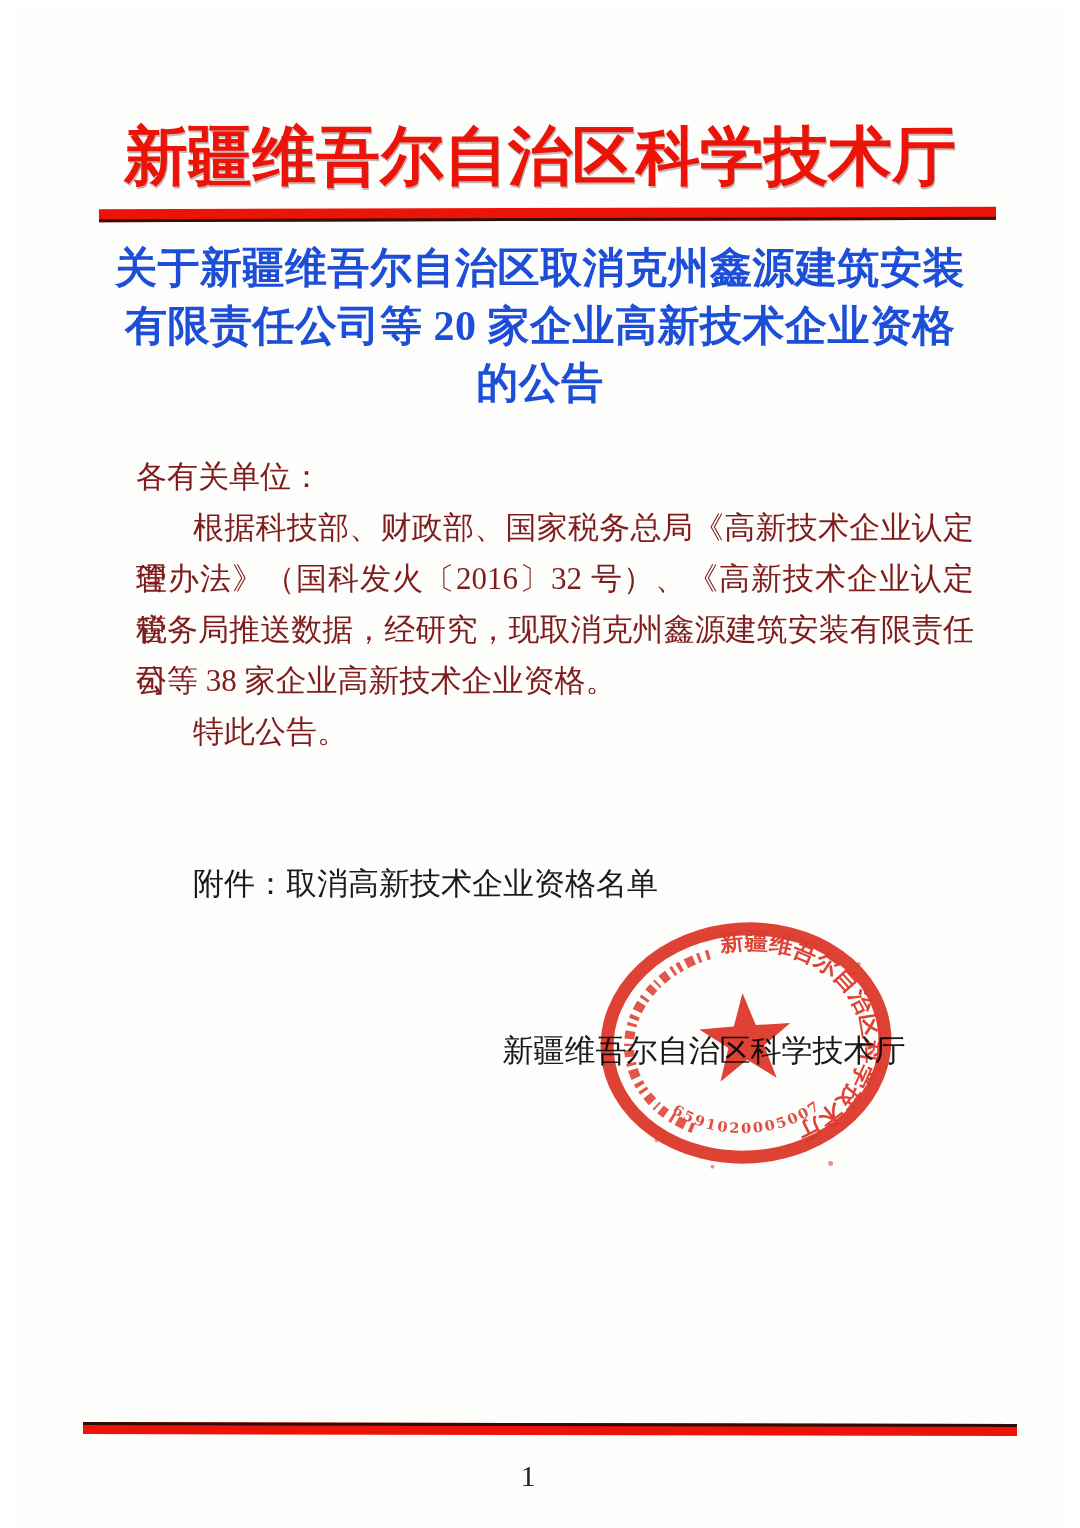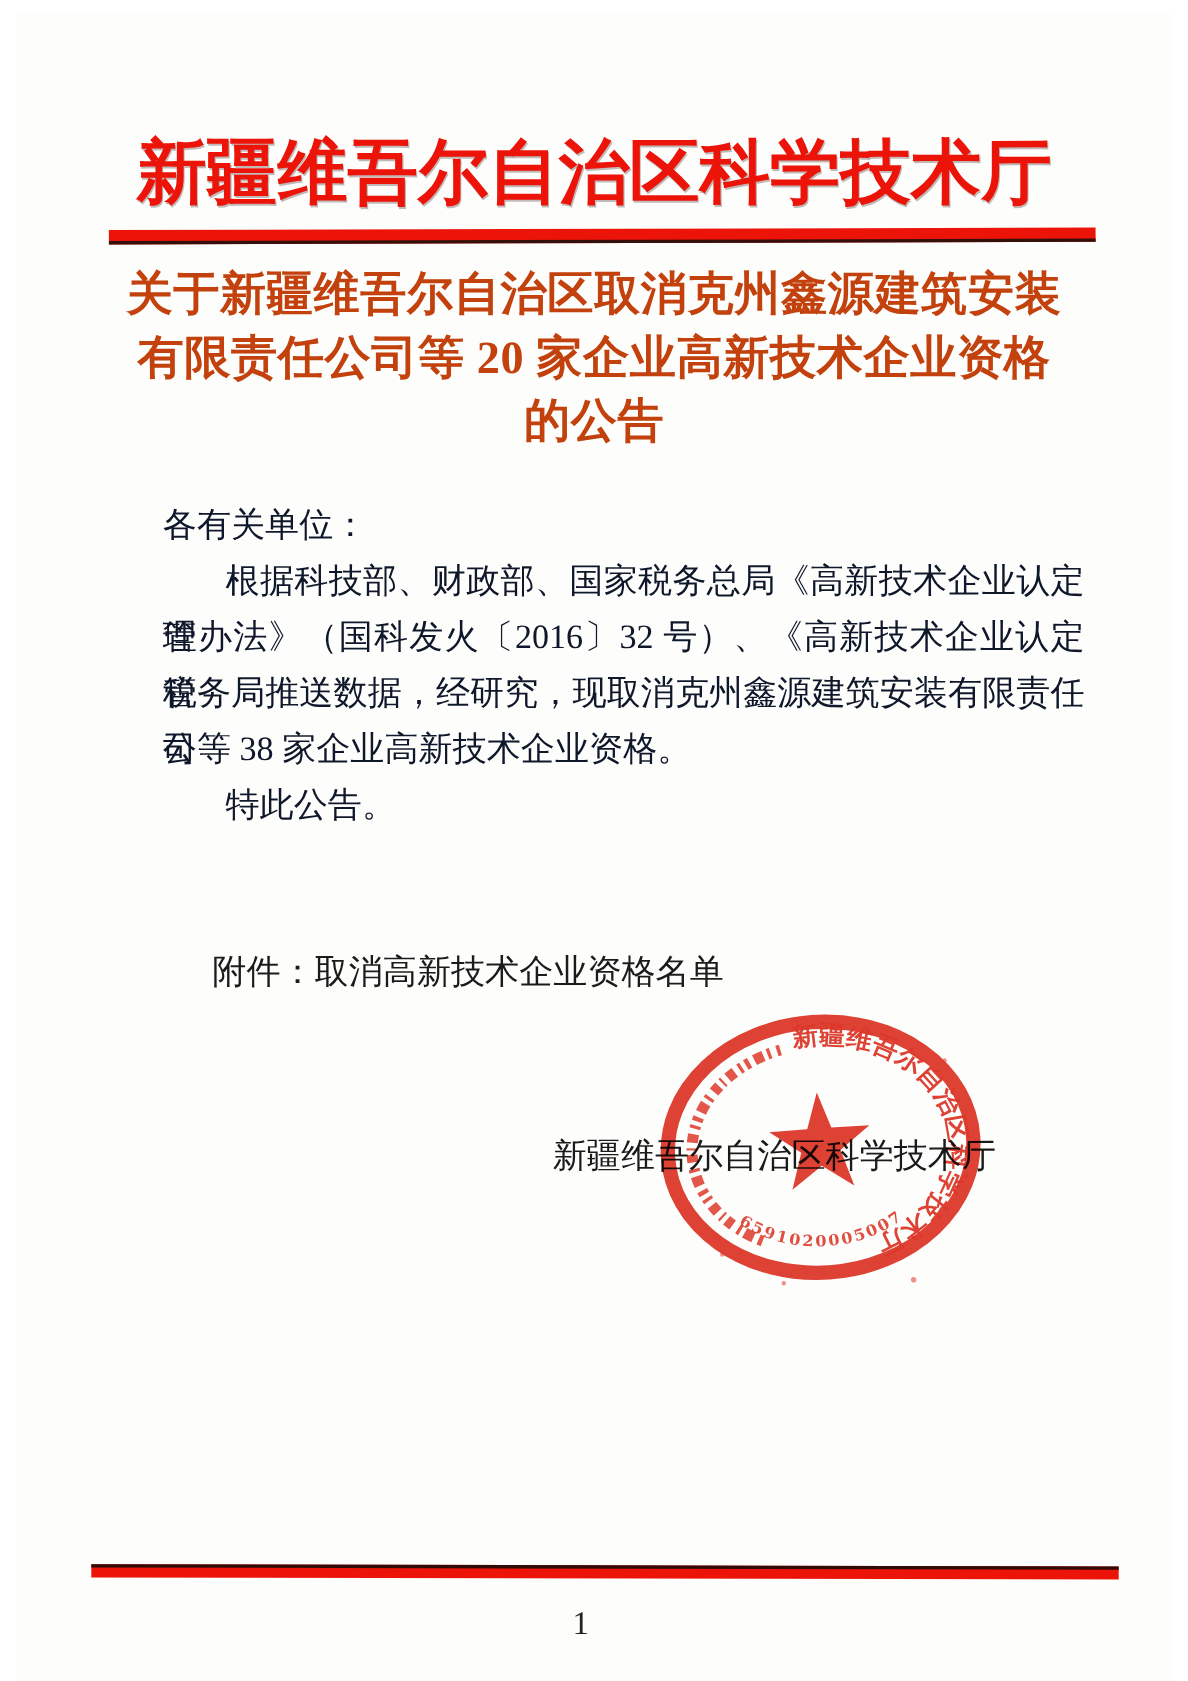--- a/index.html
+++ b/index.html
@@ -39,32 +39,32 @@
     transform: rotate(-0.15deg);
   }
 
   
   .doc-title {
     position: absolute;
     top: 229px; left: 0; right: 0;
     text-align: center;
     font-size: 42px;
     font-weight: bold;
-    color: #c2410c;
+    color: #1d4ed8;
     line-height: 57.5px;
     letter-spacing: 0.5px;
   }
 
   
   .body-block {
     position: absolute;
-    top: 440px; left: 134px;
+    top: 440px; left: 122px;
     width: 838px;
     font-size: 31px;
-    color: #0f172a;
+    color: #7f1d1d;
   }
   .bline {
     height: 51px;
     line-height: 51px;
     white-space: nowrap;
   }
   .bline.justify {
     white-space: normal;
     text-align: justify;
     text-align-last: justify;

